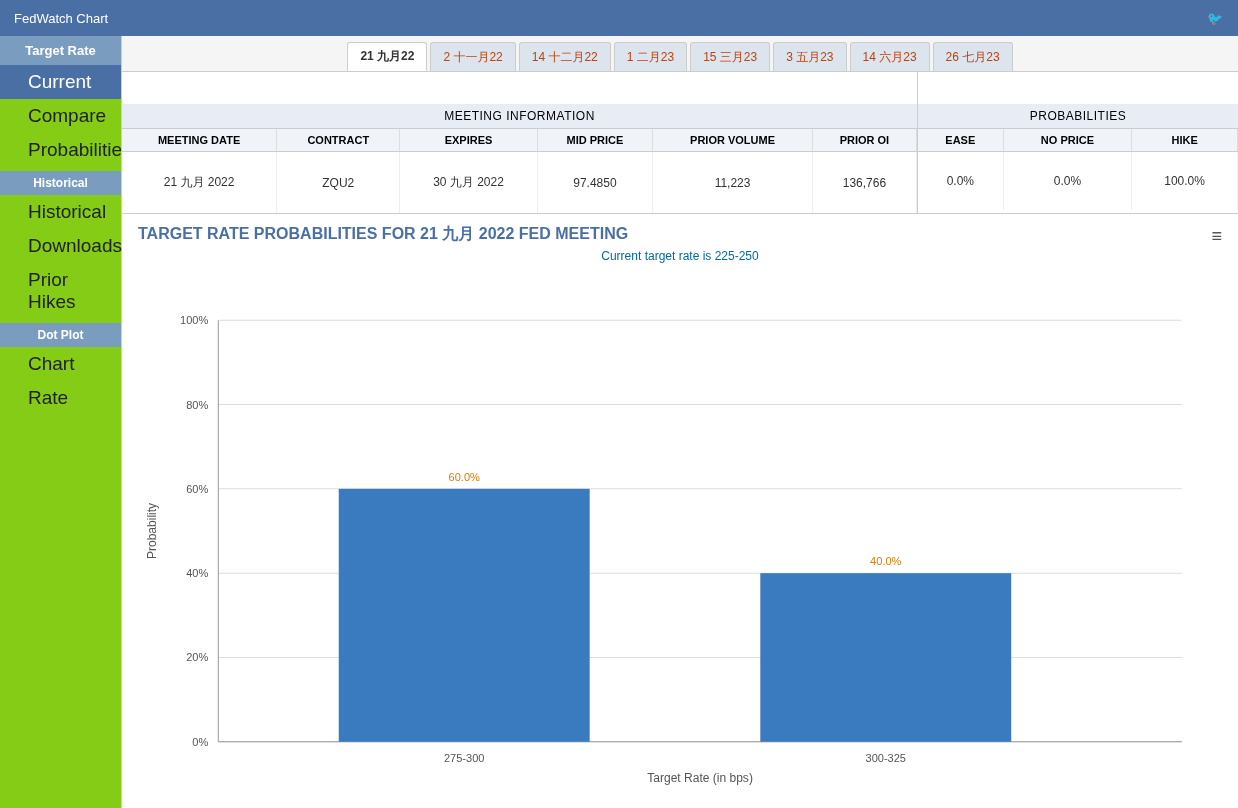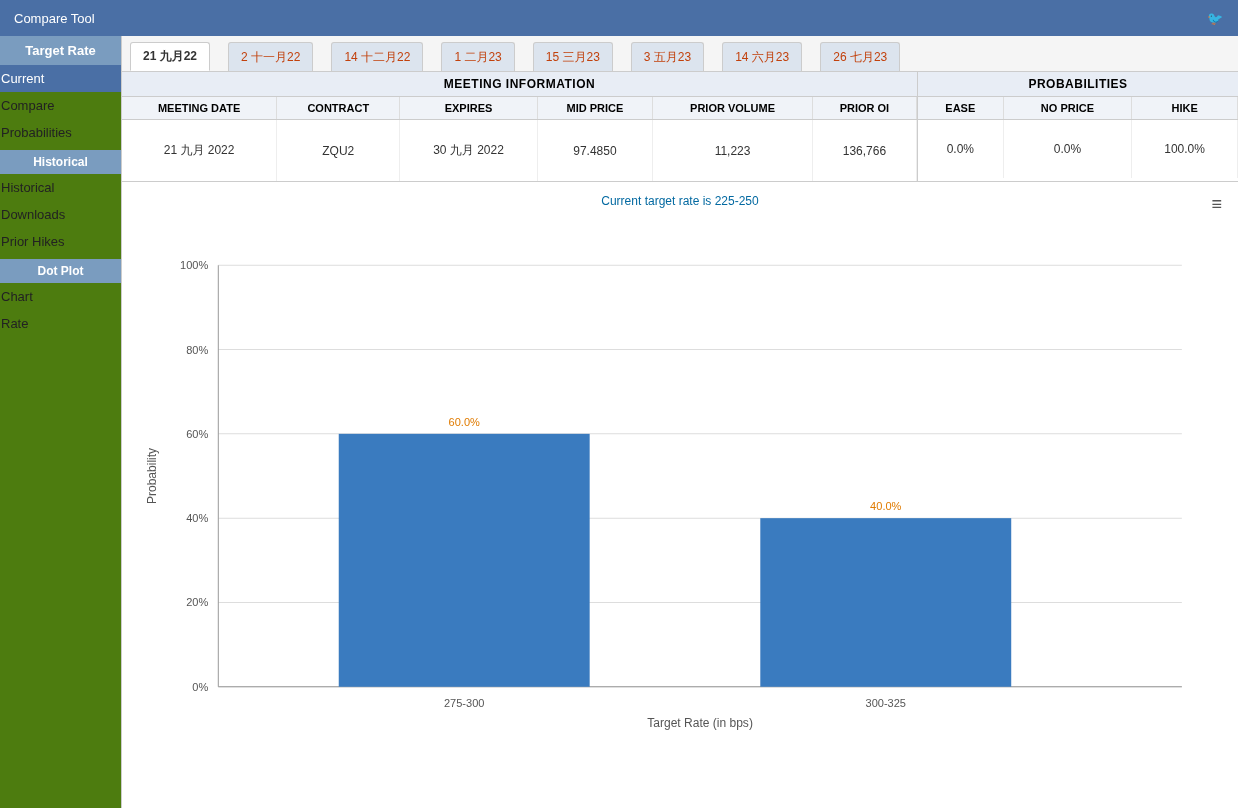--- a/index.html
+++ b/index.html
@@ -15,47 +15,47 @@
       justify-content: space-between;
       height: 36px;
     }
 
     
     #layout { display: flex; height: calc(808px - 36px); }
 
     
     #sidebar {
       width: 122px;
-      background: #4d7c0f;
+      background: #84cc16;
       border-right: 1px solid #ccc;
       flex-shrink: 0;
     }
 
     .sidebar-section-btn {
       background: #7a9cbf;
       color: white;
       width: 100%;
       border: none;
       padding: 7px 10px;
       text-align: center;
       font-size: 13px;
       font-weight: bold;
       cursor: pointer;
       display: block;
     }
 
     .sidebar-item {
       display: block;
       width: 100%;
-      padding: 6px 1px;
+      padding: 6px 28px;
       background: none;
       border: none;
       text-align: left;
       cursor: pointer;
-      font-size: 13px;
+      font-size: 19px;
       color: #222;
     }
     .sidebar-item.active { background: #4a6fa5; color: white; }
 
     .sidebar-section-label {
       background: #7a9cbf;
       color: white;
       padding: 5px 10px;
       font-size: 12px;
       font-weight: bold;
@@ -71,21 +71,22 @@
       overflow: hidden;
       background: white;
     }
 
     
     #tabs {
       display: flex;
       background: #f5f5f5;
       border-bottom: 1px solid #ccc;
       padding: 6px 8px 0 8px;
-      gap: 18px;
+      gap: 3px;
+      justify-content: center;
     }
     .tab {
       padding: 5px 12px;
       border: 1px solid #ccc;
       border-bottom: none;
       background: #dce4ee;
       color: #c2410c;
       cursor: pointer;
       font-size: 12px;
       border-radius: 3px 3px 0 0;
@@ -107,25 +108,26 @@
       flex: 1;
       border-right: 1px solid #ccc;
     }
     .prob-table-wrap {
       width: 320px;
     }
 
     .section-header {
       background: #e8edf5;
       text-align: center;
-      font-weight: bold;
+      font-weight: normal;
       font-size: 12px;
       padding: 5px;
       border-bottom: 1px solid #ccc;
       letter-spacing: 0.5px;
+      margin-top: 32px;
     }
 
     table.data-table {
       width: 100%;
       border-collapse: collapse;
       font-size: 12px;
     }
     table.data-table th {
       background: #f0f3f8;
       padding: 5px 8px;
@@ -187,21 +189,21 @@
     .axis-line { stroke: #999; stroke-width: 1; }
     .bar-label { font-size: 11px; fill: #e07b00; }
     .x-tick-label { font-size: 11px; fill: #555; }
     .y-tick-label { font-size: 11px; fill: #555; }
     .watermark { font-size: 60px; fill: #dce4ee; font-style: italic; font-weight: bold; }
   </style>
 </head>
 <body>
 
 <div id="header">
-  <span>Compare Tool</span>
+  <span>FedWatch Chart</span>
   <span>🐦</span>
 </div>
 
 <div id="layout">
 
   <div id="sidebar">
     <button class="sidebar-section-btn">Target Rate</button>
     <button class="sidebar-item active">Current</button>
     <button class="sidebar-item">Compare</button>
     <button class="sidebar-item">Probabilities</button>
@@ -271,20 +273,21 @@
               <td>0.0%</td>
               <td>100.0%</td>
             </tr>
           </tbody>
         </table>
       </div>
     </div>
 
     <div id="chart-area">
       <div style="display:flex; align-items:center; justify-content:space-between; margin-bottom:2px;">
+        <div id="chart-title">TARGET RATE PROBABILITIES FOR 21 九月 2022 FED MEETING</div>
         <span class="hamburger-icon">≡</span>
       </div>
       <div id="chart-subtitle">Current target rate is 225-250</div>
 
       <svg id="chart-svg" viewBox="0 0 1080 500" preserveAspectRatio="xMidYMid meet">
 
         <line class="grid-line" x1="80" y1="460" x2="1040" y2="460"></line>
         <line class="grid-line" x1="80" y1="376" x2="1040" y2="376"></line>
         <line class="grid-line" x1="80" y1="292" x2="1040" y2="292"></line>
         <line class="grid-line" x1="80" y1="208" x2="1040" y2="208"></line>

